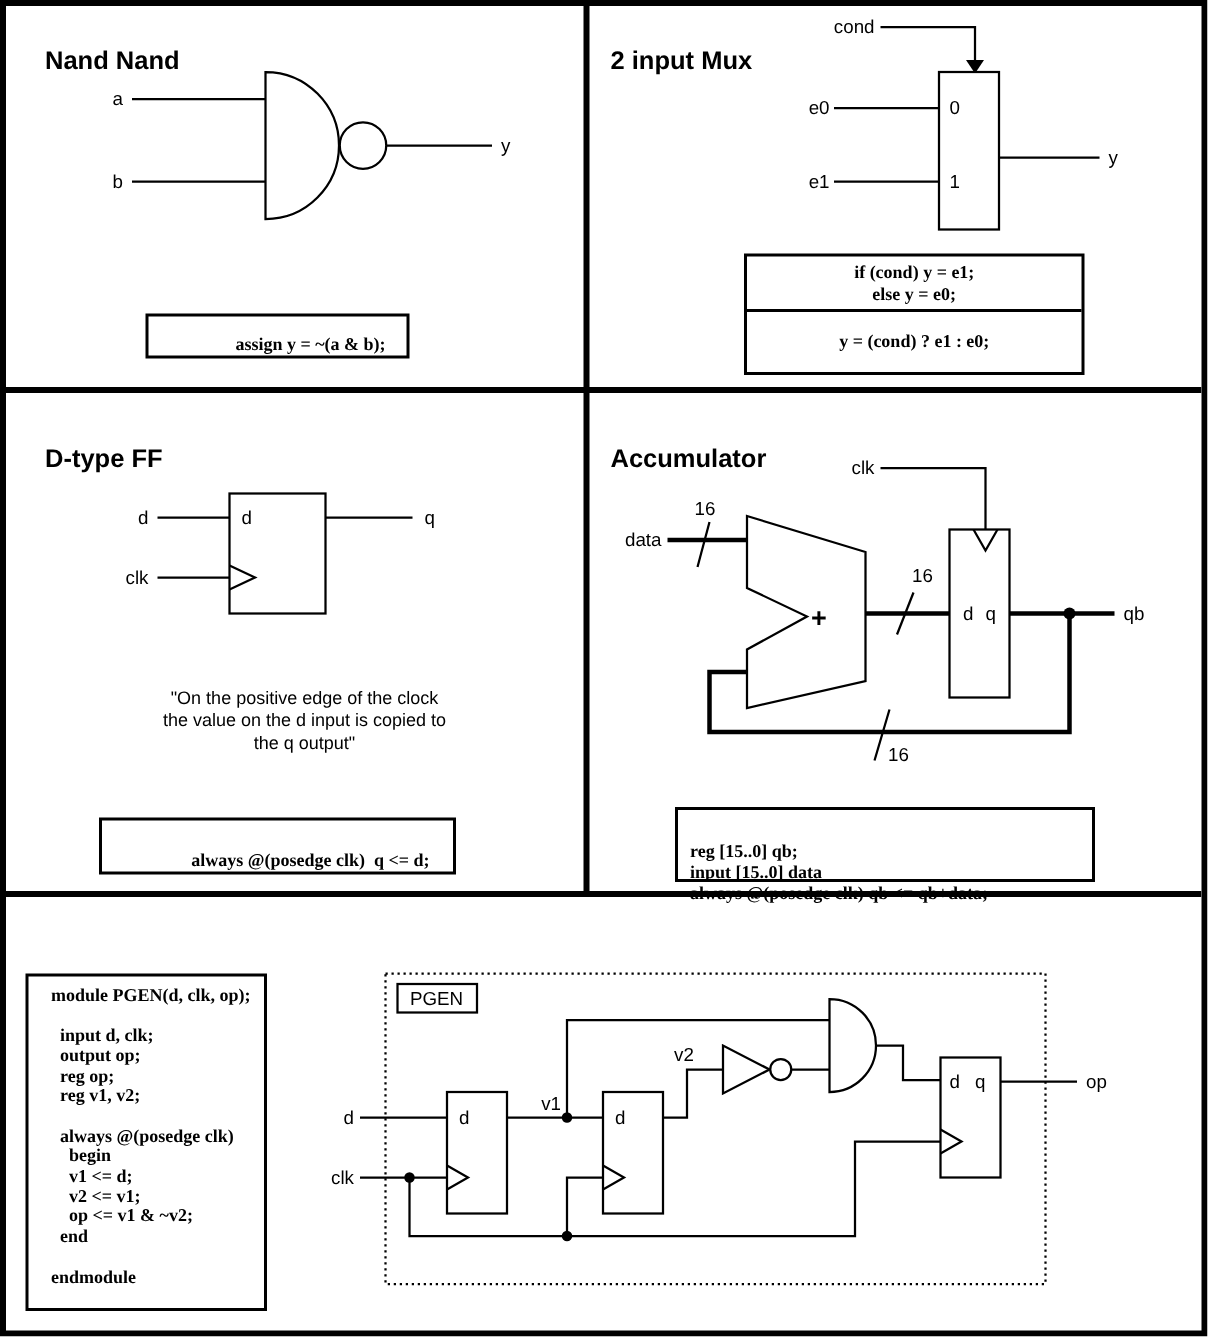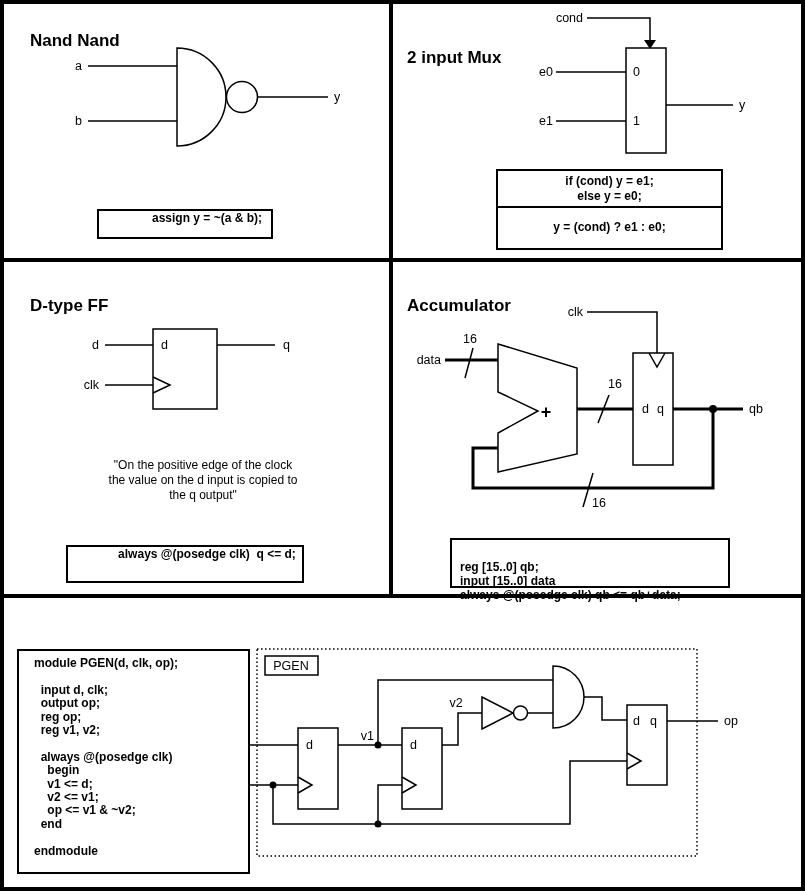--- a/index.html
+++ b/index.html
@@ -4,23 +4,23 @@
 <style>
   html,body{margin:0;padding:0;background:#fff;}
   .canvas{position:relative;width:805px;height:891px;background:#fff;
           border:4px solid #000;box-sizing:border-box;overflow:hidden;
           font-family:"Liberation Sans",sans-serif;color:#000;}
   .panel{position:absolute;}
   .panel svg{position:absolute;left:0;top:0;}
   .vdiv,.hdiv{position:absolute;background:#000;}
   .title{position:absolute;font-size:17px;font-weight:bold;white-space:nowrap;}
   .codebox{position:absolute;border:2px solid #000;box-sizing:border-box;
-           font-family:Liberation Sans, sans-serif;
+           font-family:Liberation Serif, serif;
            font-weight:bold;font-size:12px;background:#fff;}
-  .codebox.center{display:flex;align-items:flex-start;justify-content:center;padding-left:44px;}
+  .codebox.center{display:flex;align-items:flex-end;justify-content:center;padding-left:44px;}
   .codebox pre{margin:0;font:inherit;white-space:pre;}
   .code-left pre{padding:20px 4px 4px 8px;line-height:14px;}
   .muxcode .sec1{border-bottom:2px solid #000;height:37px;box-sizing:border-box;
                  display:flex;align-items:center;justify-content:center;}
   .muxcode .sec2{height:38px;display:flex;align-items:center;justify-content:center;}
   .muxcode pre{text-align:center;line-height:15px;}
   .quote{position:absolute;font-size:12px;line-height:15px;text-align:center;white-space:pre;}
   .pgencode pre{padding:6px 0 0 15px;line-height:13.4px;}
   svg text{font-family:"Liberation Sans",sans-serif;font-size:12.5px;fill:#000;}
   svg .wire{stroke:#000;stroke-width:1.5;fill:none;}
@@ -68,21 +68,21 @@
       </g>
       <polygon class="dot" points="251,36 263,36 257,45"></polygon>
       <rect class="body" x="233" y="44" width="40" height="105"></rect>
       <text x="190" y="18" text-anchor="end">cond</text>
       <text x="160" y="72" text-anchor="end">e0</text>
       <text x="160" y="121" text-anchor="end">e1</text>
       <text x="240" y="72">0</text>
       <text x="240" y="121">1</text>
       <text x="346" y="105">y</text>
     </svg>
-    <h2 class="title" style="left:14px;top:30px;">2 input Mux</h2>
+    <h2 class="title" style="left:14px;top:13px;">2 input Mux</h2>
     <div class="codebox muxcode" style="left:103px;top:165px;width:227px;height:81px;">
       <div class="sec1">
         <pre>if (cond) y = e1;
 else y = e0;</pre>
       </div>
       <div class="sec2">
         <pre>y = (cond) ? e1 : e0;</pre>
       </div>
     </div>
   </section>
@@ -178,21 +178,21 @@
       <text x="232" y="151" text-anchor="end">d</text>
       <text x="232" y="191" text-anchor="end">clk</text>
       <text x="370" y="142" text-anchor="end">v1</text>
       <text x="452" y="109" text-anchor="middle">v2</text>
       <text x="720" y="127">op</text>
       <text x="302" y="151">d</text>
       <text x="406" y="151">d</text>
       <text x="629" y="127">d</text>
       <text x="646" y="127">q</text>
     </svg>
-    <div class="codebox pgencode" style="left:13px;top:51px;width:233px;height:225px;">
+    <div class="codebox pgencode" style="left:13px;top:51px;width:161px;height:225px;">
       <pre>module PGEN(d, clk, op);
 
   input d, clk;
   output op;
   reg op;
   reg v1, v2;
 
   always @(posedge clk)
     begin
     v1 &lt;= d;

